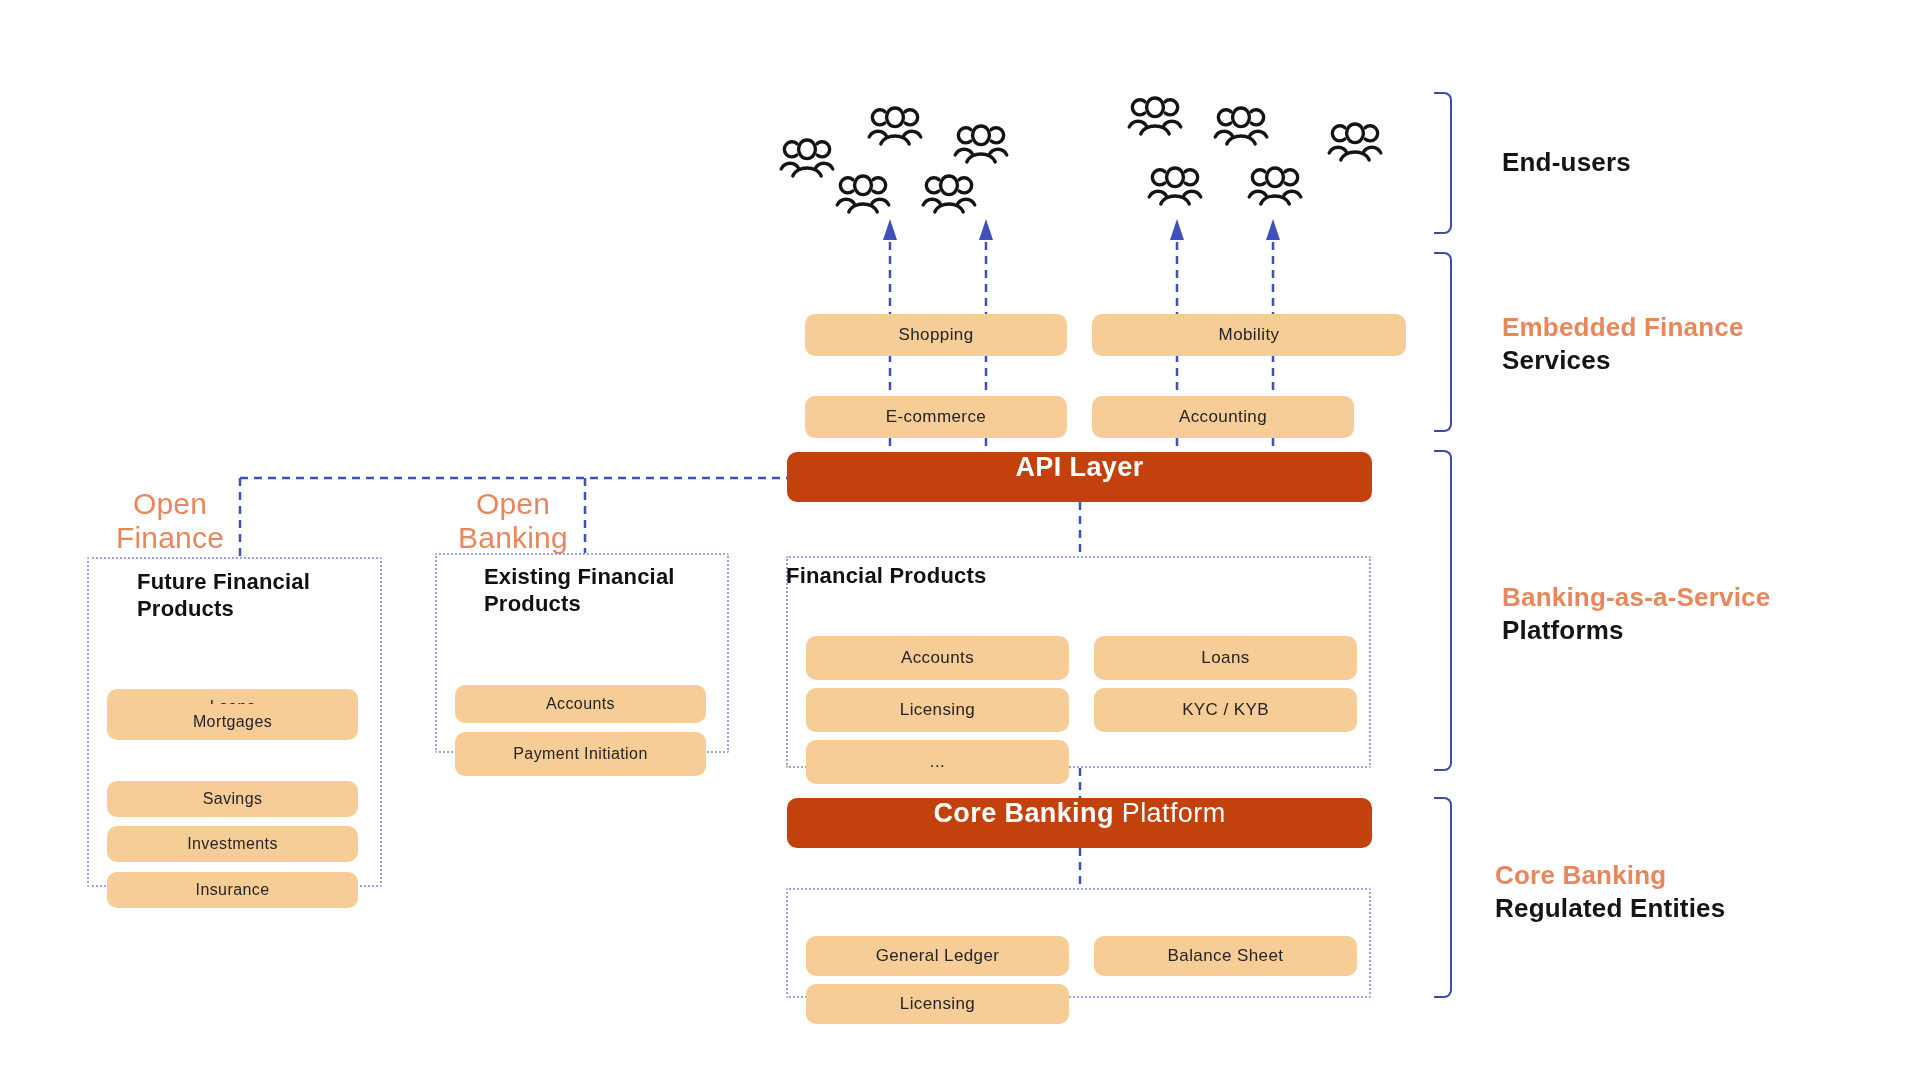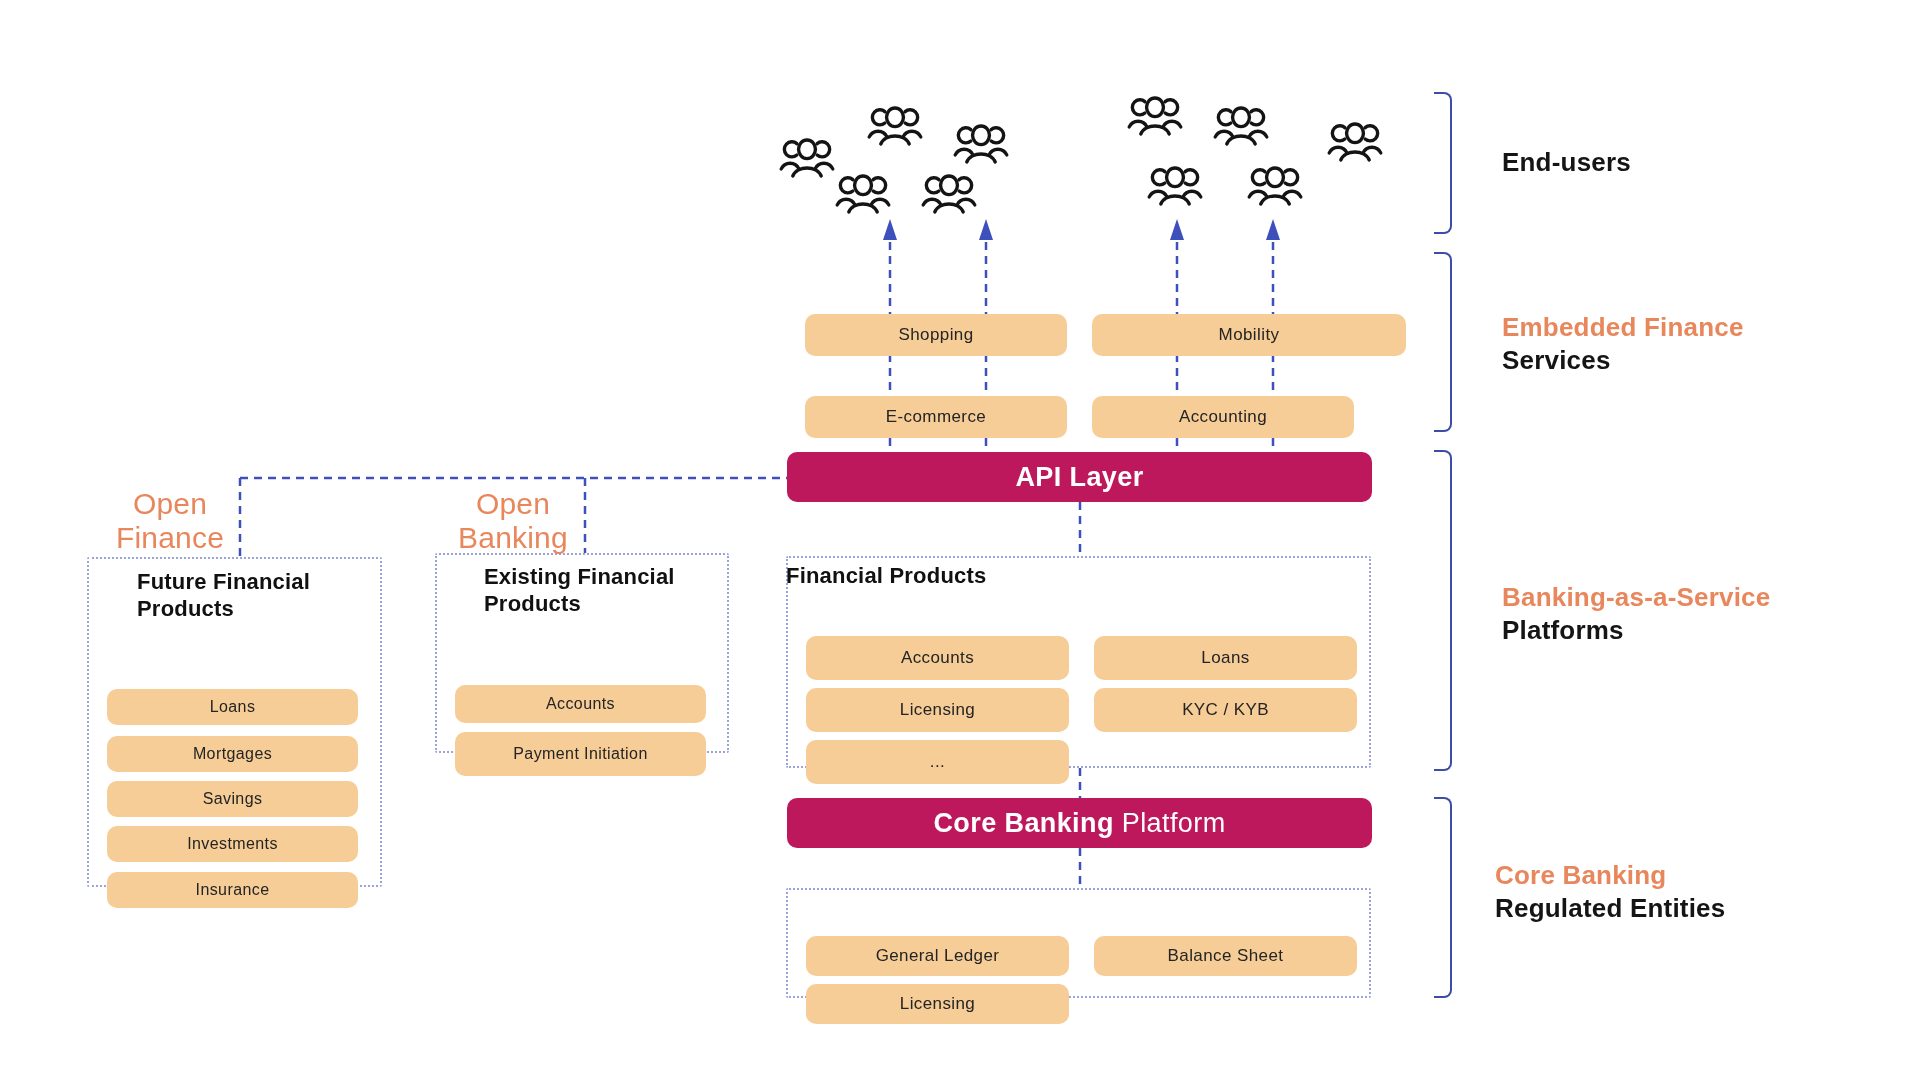--- a/index.html
+++ b/index.html
@@ -7,22 +7,22 @@
     position:relative;width:1920px;height:1079px;background:#ffffff;overflow:hidden;
     font-family:"Liberation Sans","DejaVu Sans",sans-serif;color:#1c1c1c;
   }
   .lines{position:absolute;left:0;top:0;z-index:1;}
   .chip{
     position:absolute;z-index:3;background:#F6CD97;border-radius:10px;
     display:flex;align-items:center;justify-content:center;
     font-size:17px;letter-spacing:.4px;color:#242424;margin-top:36px;
   }
   .bar{
-    position:absolute;z-index:3;background:#be185d;border-radius:10px;
-    display:flex;align-items:center;justify-content:center;
+    position:absolute;z-index:3;background:#c2410c;border-radius:10px;
+    display:flex;align-items:flex-start;justify-content:center;
     color:#ffffff;font-size:27px;letter-spacing:.4px;
   }
   .bar .b{font-weight:700;}
   .bar .r{font-weight:400;margin-left:8px;}
   .dottedbox{
     position:absolute;z-index:2;border:2px dotted #9AA3DC;border-radius:2px;background:#ffffff;
   }
   .boxtitle{
     position:absolute;z-index:3;font-weight:700;font-size:22px;color:#111;
     text-align:left;line-height:27px;letter-spacing:.2px;
@@ -137,21 +137,21 @@
 
   <div class="dottedbox" style="left:786px;top:888px;width:581px;height:106px"></div>
   <div class="chip" style="left:806px;top:900px;width:263px;height:40px">General Ledger</div>
   <div class="chip" style="left:1094px;top:900px;width:263px;height:40px">Balance Sheet</div>
   <div class="chip" style="left:806px;top:948px;width:263px;height:40px">Licensing</div>
 
   <div class="sidelabel" style="left:100px;top:487px;width:140px">Open Finance</div>
   <div class="dottedbox" style="left:87px;top:557px;width:291px;height:326px"></div>
   <div class="boxtitle" style="left:137px;top:568px;width:192px">Future Financial Products</div>
   <div class="chip" style="left:107px;top:653px;width:251px;height:36px;font-size:16px">Loans</div>
-  <div class="chip" style="left:107px;top:700px;width:251px;height:36px;font-size:16px">Mortgages</div>
+  <div class="chip" style="left:107px;top:668px;width:251px;height:36px;font-size:16px">Mortgages</div>
   <div class="chip" style="left:107px;top:745px;width:251px;height:36px;font-size:16px">Savings</div>
   <div class="chip" style="left:107px;top:790px;width:251px;height:36px;font-size:16px">Investments</div>
   <div class="chip" style="left:107px;top:836px;width:251px;height:36px;font-size:16px">Insurance</div>
 
   <div class="sidelabel" style="left:443px;top:487px;width:140px">Open Banking</div>
   <div class="dottedbox" style="left:435px;top:553px;width:290px;height:196px"></div>
   <div class="boxtitle" style="left:484px;top:563px;width:192px">Existing Financial Products</div>
   <div class="chip" style="left:455px;top:649px;width:251px;height:38px;font-size:16px">Accounts</div>
   <div class="chip" style="left:455px;top:696px;width:251px;height:44px;font-size:16px">Payment Initiation</div>
 

